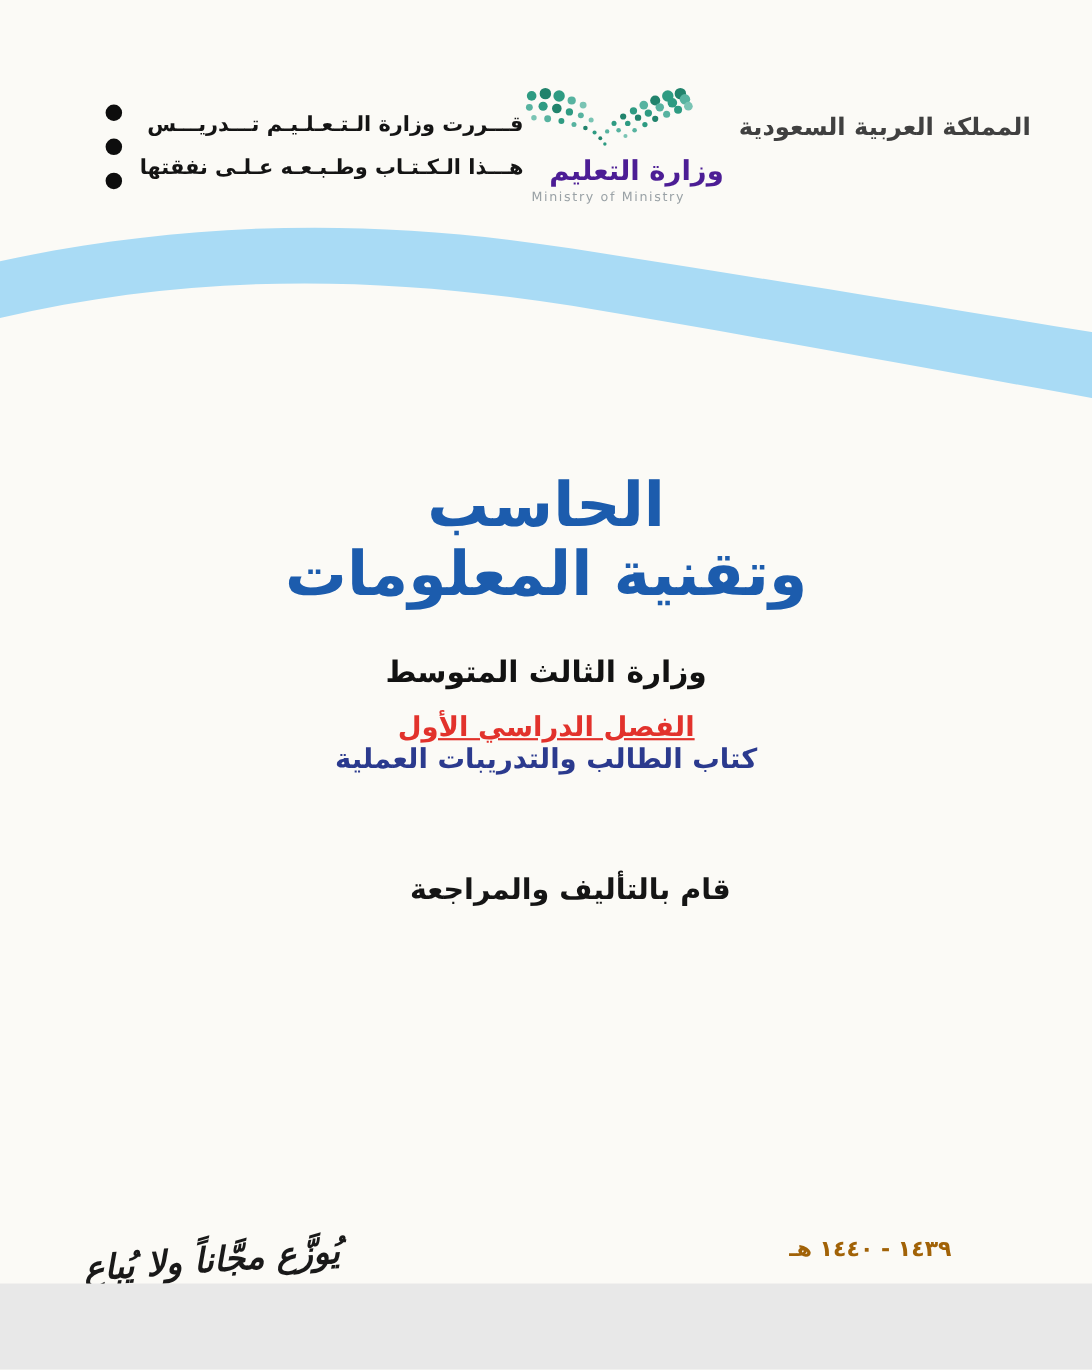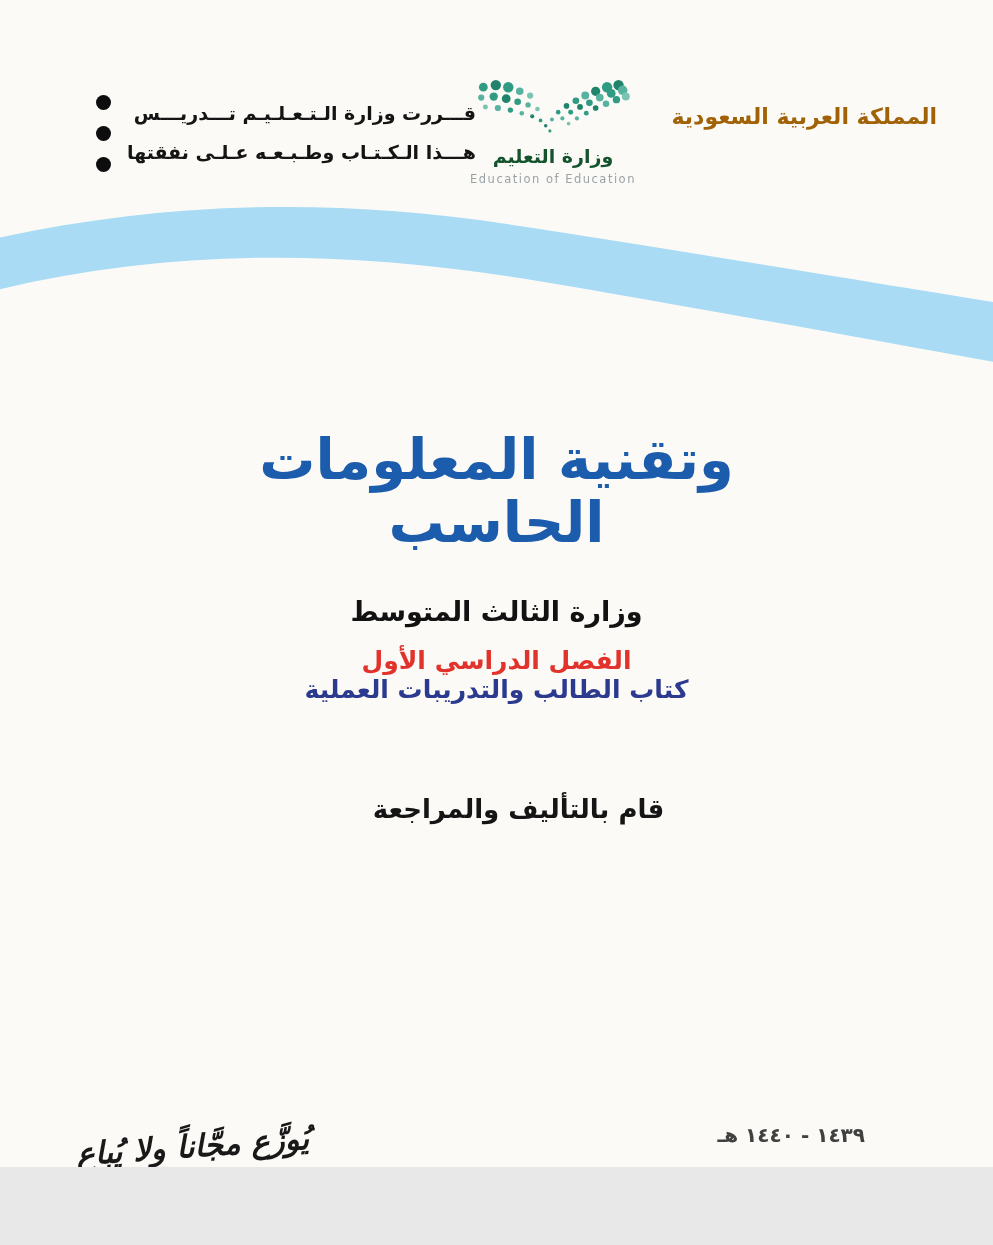--- a/index.html
+++ b/index.html
@@ -27,57 +27,57 @@
   }
 
   
   .ministry {
     position:absolute; top:76px; left:448px; width:210px;
     text-align:center;
   }
   .ministry-dots { display:block; margin:0 auto 2px auto; }
   .ministry-wordmark {
     direction:rtl;
-    font-size:19px; font-weight:bold; color:#14532d;
-    line-height:28px; letter-spacing:0.5px;
+    font-size:25px; font-weight:bold; color:#4c1d95;
+    line-height:28px; letter-spacing:0.5px;text-align:right;
   }
   .ministry-subtitle {
     font-size:11.5px; color:#9aa2a6; letter-spacing:1.5px; margin-top:2px;
   }
 
   
   .kingdom {
     position:absolute; top:104px; right:56px;
     direction:rtl;
-    font-size:22px; font-weight:bold; color:#a16207;
+    font-size:22px; font-weight:bold; color:#404040;
     white-space:nowrap;
   }
 
   
   .band { position:absolute; top:0; left:0; pointer-events:none; }
 
   
   .main {
     position:absolute; top:428px; left:0; right:0;
     text-align:center; direction:rtl;
   }
   .title-line {
     font-size:56px; font-weight:bold; color:#1c5cad; line-height:63px;
     letter-spacing:-1px;
   }
   .grade    { margin-top:42px; font-size:27px; font-weight:bold; color:#121212; }
-  .semester { margin-top:19px; font-size:25px; font-weight:bold; color:#e2322c; }
+  .semester { margin-top:19px; font-size:25px; font-weight:bold; color:#e2322c;text-decoration:underline; }
   .booktype { font-size:25px; font-weight:bold; color:#2b3a8e; }
   .authors  { margin-top:83px; font-size:26px; font-weight:bold; color:#151515; line-height:45px;padding-left:44px; }
 
   
   .years {
     position:absolute; top:1116px; right:128px;
     direction:rtl; text-align:center;
-    font-size:20px; font-weight:bold; color:#404040; line-height:38px;
+    font-size:20px; font-weight:bold; color:#a16207; line-height:38px;
     white-space:nowrap;
   }
   .distribution {
     position:absolute; top:1128px; left:76px;
     direction:rtl;
     font-size:31px; font-weight:bold; font-style:italic; color:#191919;
     transform:rotate(-4deg);
     white-space:nowrap;
   }
 </style>
@@ -147,28 +147,28 @@
         <circle cx="90" cy="45" r="1.8" fill="#7ac4b4"></circle>
           <circle cx="98" cy="40" r="2" fill="#57b3a0"></circle>
         <circle cx="107" cy="35" r="2.3" fill="#2e9b82"></circle>
           <circle cx="116" cy="30" r="2.7" fill="#21836c"></circle>
         <circle cx="126" cy="26" r="3.1" fill="#57b3a0"></circle>
           <circle cx="136" cy="22" r="3.5" fill="#2e9b82"></circle>
         <circle cx="145" cy="19" r="3.8" fill="#7ac4b4"></circle>
       </g>
     </svg>
     <div class="ministry-wordmark">وزارة التعليم</div>
-    <div class="ministry-subtitle">Education of Education</div>
+    <div class="ministry-subtitle">Ministry of Ministry</div>
   </div>
 
   <div class="kingdom">المملكة العربية السعودية</div>
 
   <div class="main">
+    <div class="title-line">الحاسب</div>
     <div class="title-line">وتقنية المعلومات</div>
-    <div class="title-line">الحاسب</div>
 
     <div class="grade">وزارة الثالث المتوسط</div>
     <div class="semester">الفصل الدراسي الأول</div>
     <div class="booktype">كتاب الطالب والتدريبات العملية</div>
 
     <div class="authors">
       <div>قام بالتأليف والمراجعة</div>
     </div>
   </div>
 

